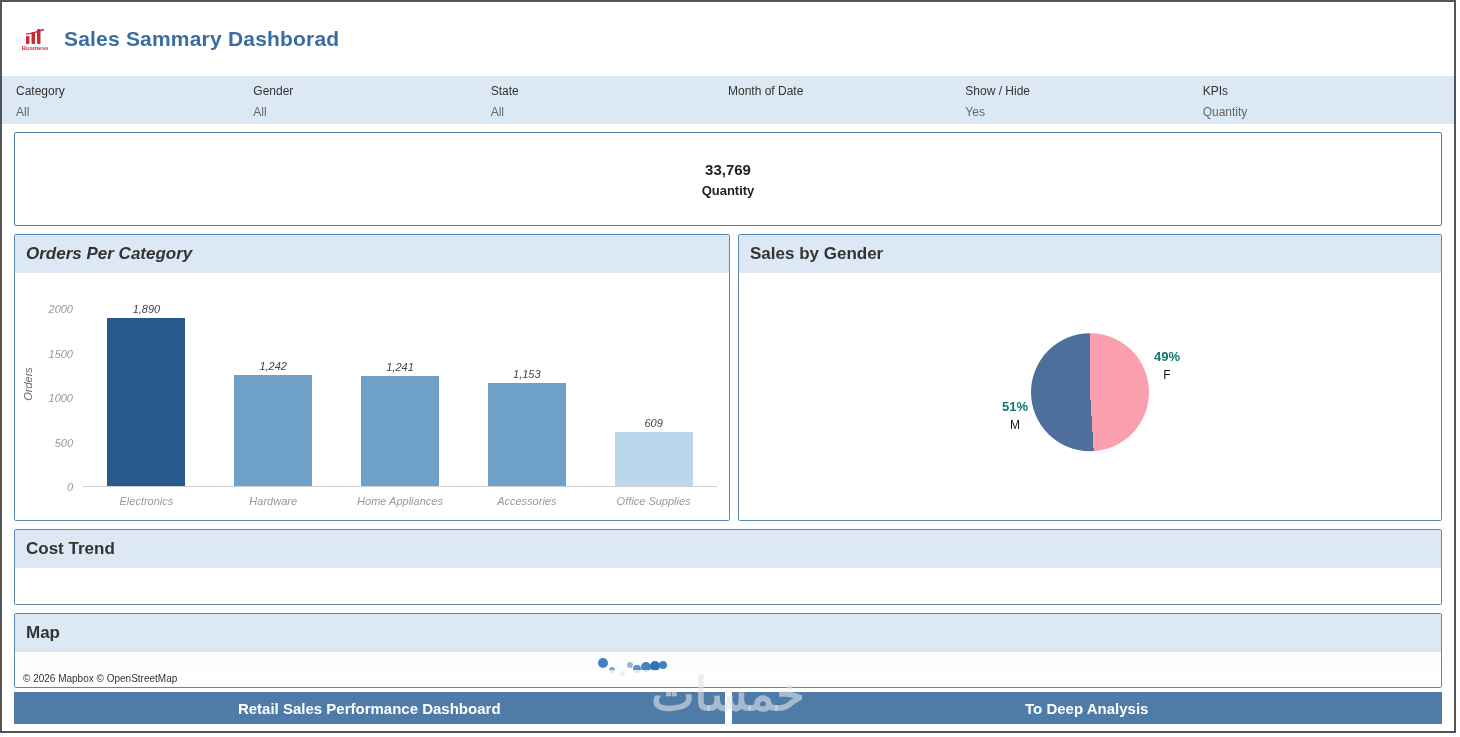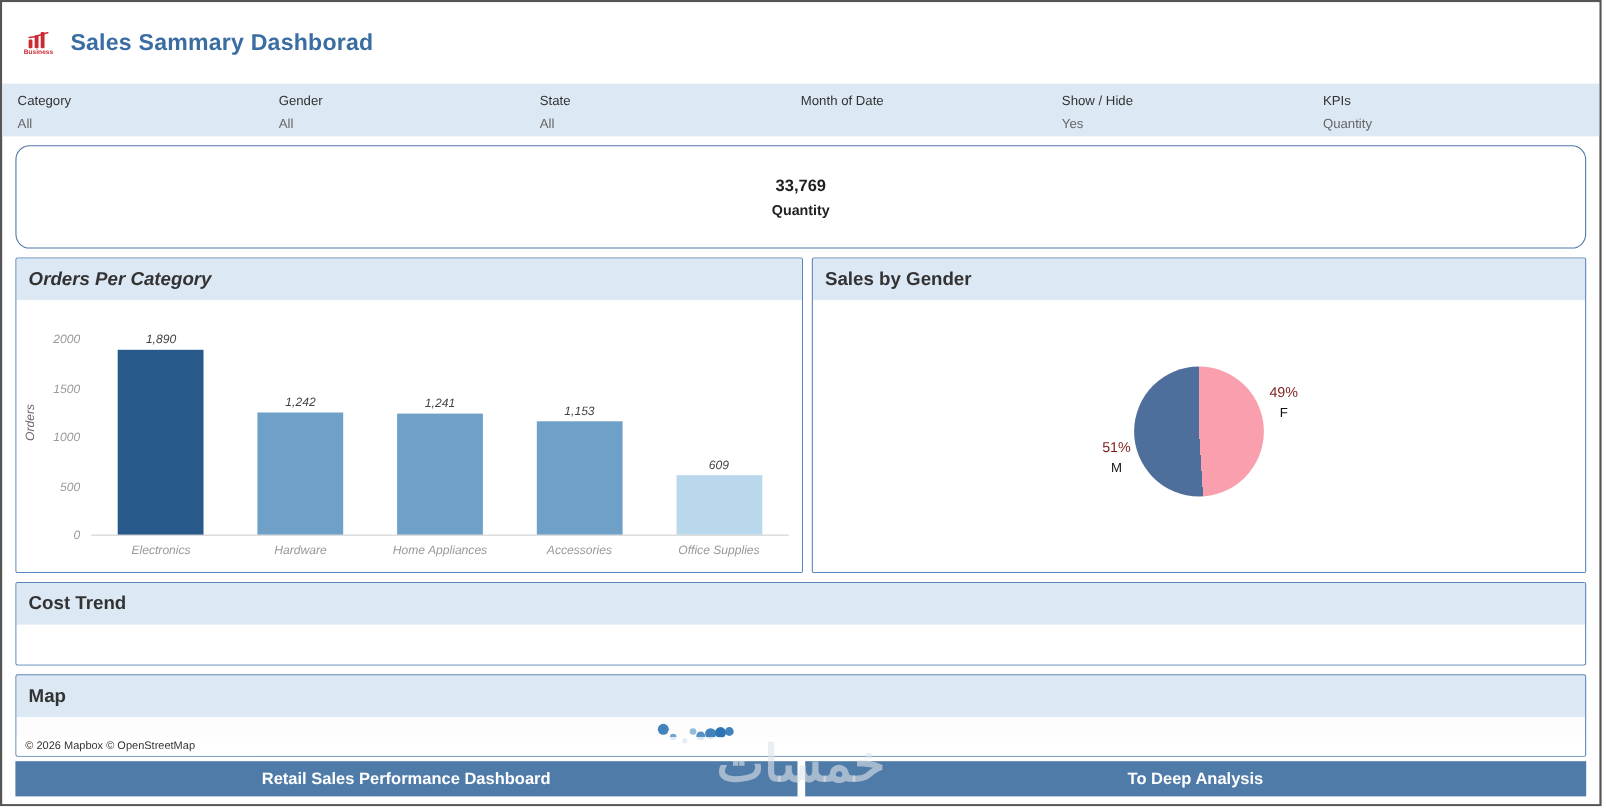--- a/index.html
+++ b/index.html
@@ -12,21 +12,21 @@
   .logo-text { font-size:6px; color:#cc2b33; font-weight:bold; margin-top:1px; }
   .page-title { font-size:21px; font-weight:bold; color:#3a6da1; letter-spacing:.2px; }
 
   
   .filter-bar { height:48px; background:#dce8f4; display:flex; padding:8px 14px 0 14px; }
   .filter { flex:1; cursor:pointer; }
   .filter-label { font-size:12px; color:#333; margin-bottom:7px; }
   .filter-value { font-size:12px; color:#666; }
 
   
-  .kpi-box { margin:8px 12px; height:94px; border:1px solid #4e79a7; border-radius:13px; background:#fff;
+  .kpi-box { margin:8px 12px; height:94px; border:1px solid #4e79a7; border-radius:2px; background:#fff;
              display:flex; flex-direction:column; align-items:center; justify-content:center; }
   .kpi-value { font-size:15px; font-weight:bold; color:#1f1f1f; }
   .kpi-label { font-size:13px; font-weight:bold; color:#1f1f1f; margin-top:5px; }
 
   
   .charts-row { display:flex; gap:8px; margin:0 12px; height:287px; }
   .panel { border:1px solid #5b87b7; border-radius:2px; background:#fff; display:flex; flex-direction:column; overflow:hidden; }
   .panel-header { background:#dce8f4; padding:9px 11px; font-size:17px; font-weight:bold; color:#333; flex:0 0 auto; }
   .orders-panel { width:716px;font-style:italic; }
   .gender-panel { flex:1; }
@@ -47,21 +47,21 @@
   .cats { display:flex; padding-top:8px; }
   .cat-label { flex:1; text-align:center; font-size:11px; color:#999; }
 
   
   .pie-area { position:absolute; inset:0; }
   .pie { width:118px; height:118px; border-radius:50%; position:absolute; left:50%; top:50%;
          transform:translate(-50%,-54%); cursor:pointer; }
   .pie-label-group { position:absolute; }
   .pie-label-f { left:calc(50% + 64px); top:calc(50% - 48px); text-align:left; }
   .pie-label-m { right:calc(50% + 62px); top:calc(50% + 2px); text-align:center; }
-  .pie-pct { font-size:13px; font-weight:normal; color:#7f1d1d; }
+  .pie-pct { font-size:13px; font-weight:bold; color:#0f766e; }
   .pie-gender { font-size:12px; color:#111; margin-top:4px; text-align:center; }
 
   
   .cost-panel { margin:8px 12px 0; height:76px; }
   .map-panel { margin:8px 12px 0; height:75px; }
   .map-body { flex:1; position:relative; background:#fdfdfd; }
   .map-attr { position:absolute; left:0; right:0; bottom:0; background:rgba(255,255,255,0.78);
               font-size:10px; color:#333; padding:3px 8px; cursor:pointer; }
   .map-dot { position:absolute; border-radius:50%; background:#2e75b6; cursor:pointer; }
 

